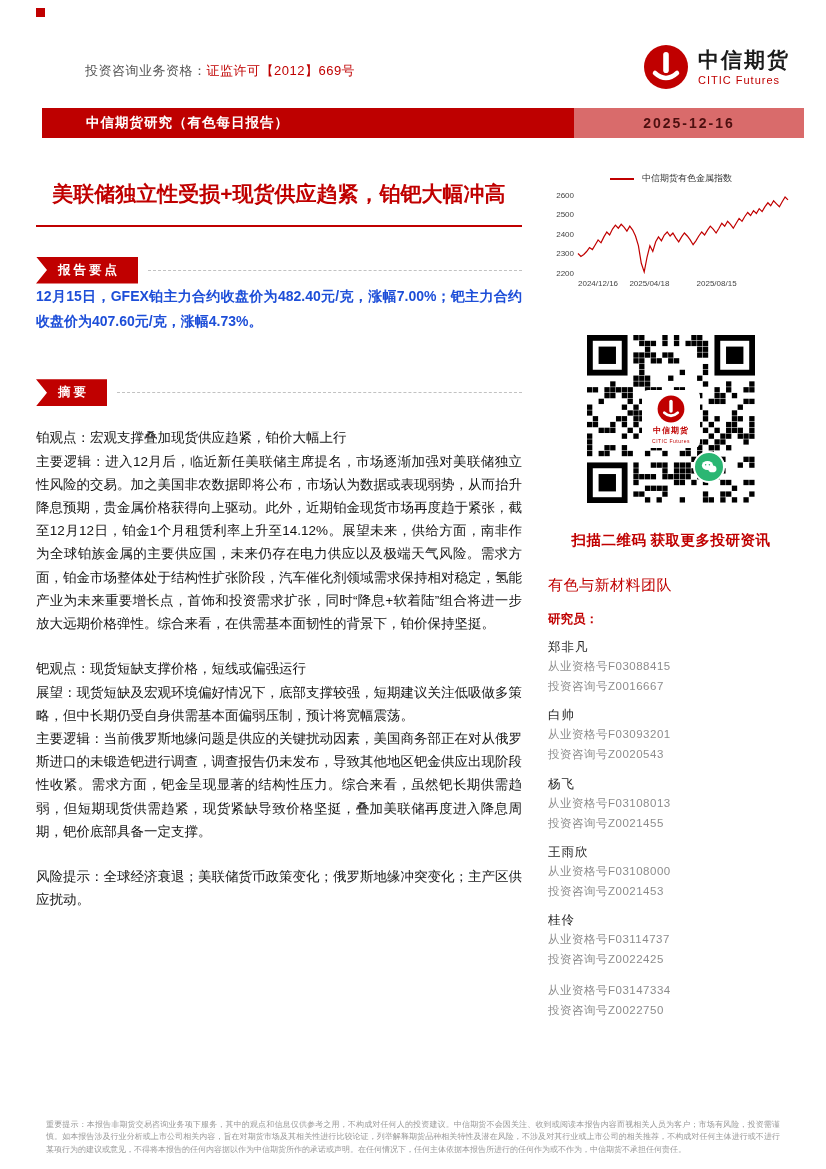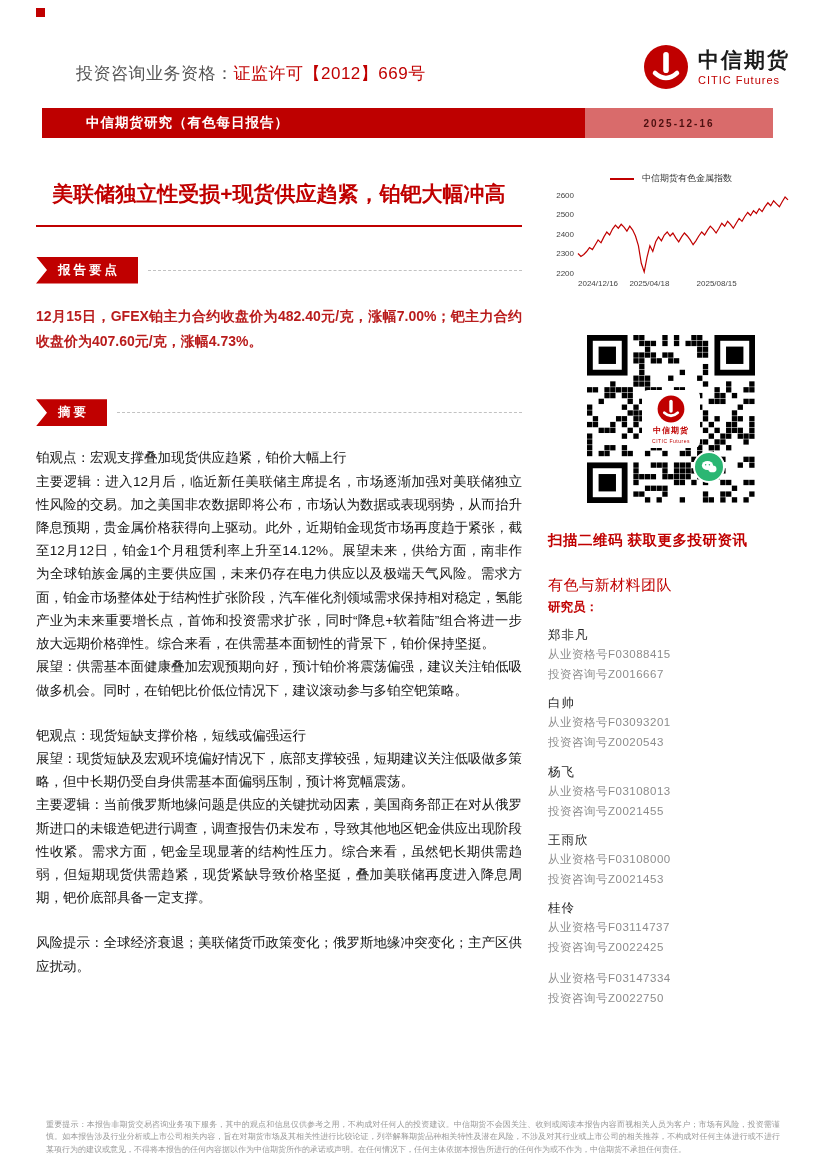--- a/index.html
+++ b/index.html
@@ -2,45 +2,45 @@
 <html><head>
 <meta charset="utf-8">
 <style>
   * { margin:0; padding:0; box-sizing:border-box; }
   html,body { background:#e8e8e8; }
   body { font-family:"Liberation Sans","DejaVu Sans",sans-serif; }
   .page { position:relative; width:826px; height:1169px; background:#ffffff; margin:0 auto; overflow:hidden; }
 
   .corner-mark { position:absolute; left:36px; top:8px; width:9px; height:9px; background:#C00000; }
 
-  .qualification { position:absolute; left:76px; top:62px; font-size:17px; letter-spacing:0.5px; }
+  .qualification { position:absolute; left:85px; top:62px; font-size:13px; letter-spacing:0.5px; }
   .qualification .q-label { color:#555; }
   .qualification .q-value { color:#C00000; }
 
   .brand { position:absolute; right:36px; top:44px; display:flex; align-items:center; gap:9px; }
   .brand-logo { width:46px; height:46px; flex:0 0 auto; }
   .brand-text { display:flex; flex-direction:column; line-height:1.15; }
   .brand-cn { font-size:21px; font-weight:bold; color:#1a1a1a; letter-spacing:2px; }
   .brand-en { font-size:11px; color:#C00000; letter-spacing:1px; margin-top:2px; }
 
-  .banner { position:absolute; left:36px; right:53px; top:108px; height:30px; display:flex;padding-left:6px; }
+  .banner { position:absolute; left:36px; right:22px; top:108px; height:30px; display:flex;padding-left:6px; }
   .banner-left { flex:1; background:#BE0000; color:#fff; display:flex; align-items:center; padding-left:44px; font-size:13.5px; font-weight:bold; letter-spacing:1px; }
-  .banner-right { width:188px; background:#D96B6B; color:#4d0f0f; display:flex; align-items:center; justify-content:center; font-size:10px; font-weight:bold; letter-spacing:2px; }
+  .banner-right { width:230px; background:#D96B6B; color:#4d0f0f; display:flex; align-items:center; justify-content:center; font-size:14px; font-weight:bold; letter-spacing:2px; }
 
   .left-col { position:absolute; left:36px; top:172px; width:486px; }
   .report-title { color:#C00000; font-size:21px; font-weight:bold; text-align:center; line-height:1.55; padding:0 14px; margin-top:6px; }
   .title-rule { height:2px; background:#C00000; margin-top:14px; }
 
   .badge-row { display:flex; align-items:center; }
   .badge-row.first { margin-top:30px; }
   .badge-row.second { margin-top:44px; }
   .badge { background:#C00000; color:#fff; font-size:12.5px; font-weight:bold; letter-spacing:3px; padding:5px 18px 5px 22px; clip-path:polygon(0 0,100% 0,100% 100%,0 100%,11px 50%); }
   .badge-line { flex:1; border-bottom:1px dashed #c2c2c2; margin-left:10px; height:0; }
 
-  .highlights { margin-top:20px; font-size:14px; font-weight:bold; color:#b91c1c; line-height:1.85; text-align:justify; }
+  .highlights { font-size:14px; font-weight:bold; color:#1d4ed8; line-height:1.85; text-align:justify; }
 
   .summary-body { margin-top:20px; font-size:13.5px; color:#141414; line-height:1.72; text-align:justify; }
   .summary-body p { margin:0; }
   .para-gap { height:22px; }
 
   .right-col { position:absolute; left:548px; top:172px; width:246px; }
   .chart-legend { display:flex; align-items:center; justify-content:center; gap:8px; }
   .legend-line { width:24px; height:2px; background:#C00000; }
   .legend-label { font-size:9px; color:#333; }
   .index-chart { margin-top:2px; display:block; }
@@ -48,23 +48,23 @@
 
   .qr-wrap { margin-top:36px; display:flex; flex-direction:column; align-items:center; }
   .qr { position:relative; width:168px; height:168px; }
   .qr svg { display:block; }
   .qr-center { position:absolute; left:50%; top:50%; transform:translate(-50%,-50%); width:58px; height:58px; background:#fff; border-radius:6px; display:flex; flex-direction:column; align-items:center; justify-content:center; gap:2px; }
   .qr-center .qr-logo { width:28px; height:28px; }
   .qr-center .qr-cn { font-size:8px; color:#C00000; font-weight:bold; letter-spacing:1px; }
   .qr-center .qr-en { font-size:5px; color:#C00000; letter-spacing:0.5px; }
   .wechat-badge { position:absolute; right:30px; bottom:20px; width:32px; height:32px; border-radius:50%; background:#2BB673; border:2px solid #fff; display:flex; align-items:center; justify-content:center; }
 
-  .qr-caption { margin-top:28px; color:#C00000; font-size:14.5px; font-weight:bold; letter-spacing:0.5px; }
+  .qr-caption { margin-top:28px; color:#C00000; font-size:14.5px; font-weight:bold; text-align:center; letter-spacing:0.5px;font-family:Liberation Serif, serif; }
   .team-title { margin-top:26px; color:#C00000; font-size:15px; font-weight:normal; letter-spacing:0.5px; }
-  .researchers-label { margin-top:4px; color:#C00000; font-size:12.5px; font-weight:bold; }
+  .researchers-label { margin-top:16px; color:#C00000; font-size:12.5px; font-weight:bold; }
   .researcher { margin-top:11px; }
   .researcher-name { font-size:12.5px; color:#262626; letter-spacing:1px; }
   .researcher-cert, .researcher-advisor { font-size:11.5px; color:#8c8c8c; line-height:1.75; letter-spacing:0.5px; }
 
   .footer { position:absolute; left:46px; right:46px; bottom:12px; font-size:8px; color:#9a9a9a; line-height:1.6; text-align:justify; }
 </style>
 </head>
 <body>
 
 <div class="page">
@@ -102,21 +102,20 @@
     </div>
     <div class="highlights">12月15日，GFEX铂主力合约收盘价为482.40元/克，涨幅7.00%；钯主力合约收盘价为407.60元/克，涨幅4.73%。</div>
 
     <div class="badge-row second">
       <span class="badge">摘要</span>
       <span class="badge-line"></span>
     </div>
     <div class="summary-body">
         <p>铂观点：宏观支撑叠加现货供应趋紧，铂价大幅上行</p>
         <p>主要逻辑：进入12月后，临近新任美联储主席提名，市场逐渐加强对美联储独立性风险的交易。加之美国非农数据即将公布，市场认为数据或表现弱势，从而抬升降息预期，贵金属价格获得向上驱动。此外，近期铂金现货市场再度趋于紧张，截至12月12日，铂金1个月租赁利率上升至14.12%。展望未来，供给方面，南非作为全球铂族金属的主要供应国，未来仍存在电力供应以及极端天气风险。需求方面，铂金市场整体处于结构性扩张阶段，汽车催化剂领域需求保持相对稳定，氢能产业为未来重要增长点，首饰和投资需求扩张，同时“降息+软着陆”组合将进一步放大远期价格弹性。综合来看，在供需基本面韧性的背景下，铂价保持坚挺。</p>
-        <p>展望：供需基本面健康叠加宏观预期向好，预计铂价将震荡偏强，建议关注铂低吸做多机会。同时，在铂钯比价低位情况下，建议滚动参与多铂空钯策略。</p>
         <div class="para-gap"></div>
         <p>钯观点：现货短缺支撑价格，短线或偏强运行</p>
         <p>展望：现货短缺及宏观环境偏好情况下，底部支撑较强，短期建议关注低吸做多策略，但中长期仍受自身供需基本面偏弱压制，预计将宽幅震荡。</p>
         <p>主要逻辑：当前俄罗斯地缘问题是供应的关键扰动因素，美国商务部正在对从俄罗斯进口的未锻造钯进行调查，调查报告仍未发布，导致其他地区钯金供应出现阶段性收紧。需求方面，钯金呈现显著的结构性压力。综合来看，虽然钯长期供需趋弱，但短期现货供需趋紧，现货紧缺导致价格坚挺，叠加美联储再度进入降息周期，钯价底部具备一定支撑。</p>
         <div class="para-gap"></div>
         <p>风险提示：全球经济衰退；美联储货币政策变化；俄罗斯地缘冲突变化；主产区供应扰动。</p>
       </div>
   </div>
 
   <div class="right-col">

